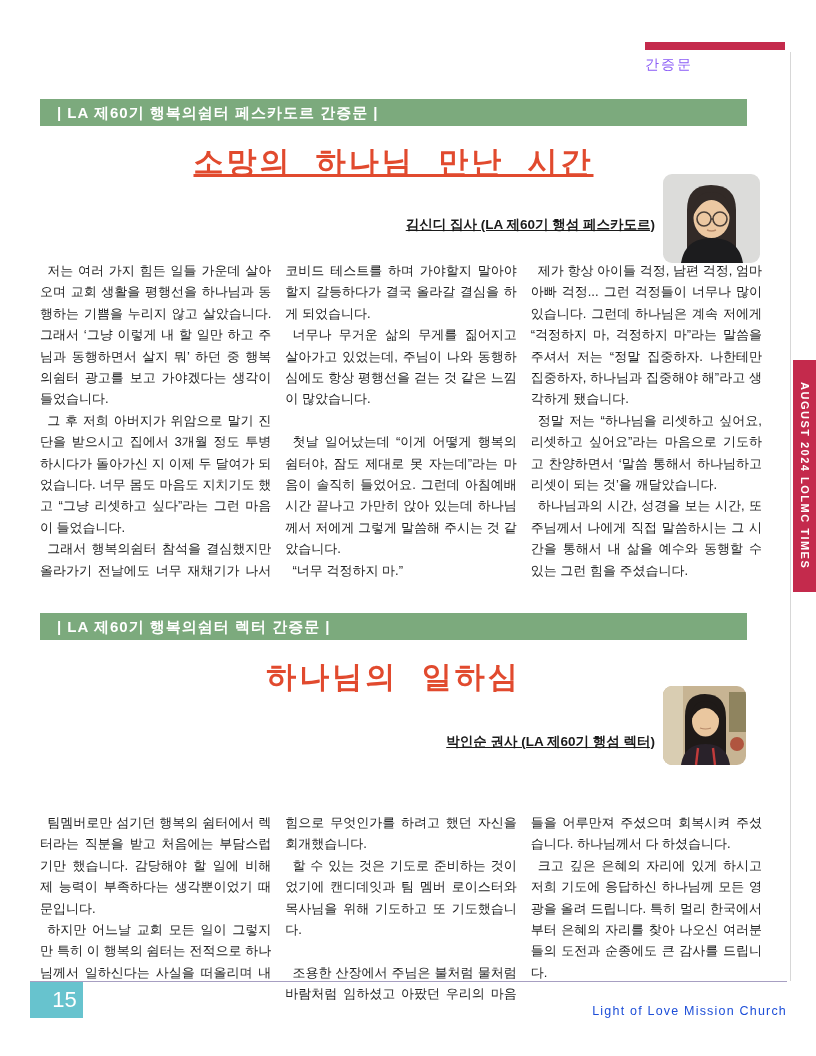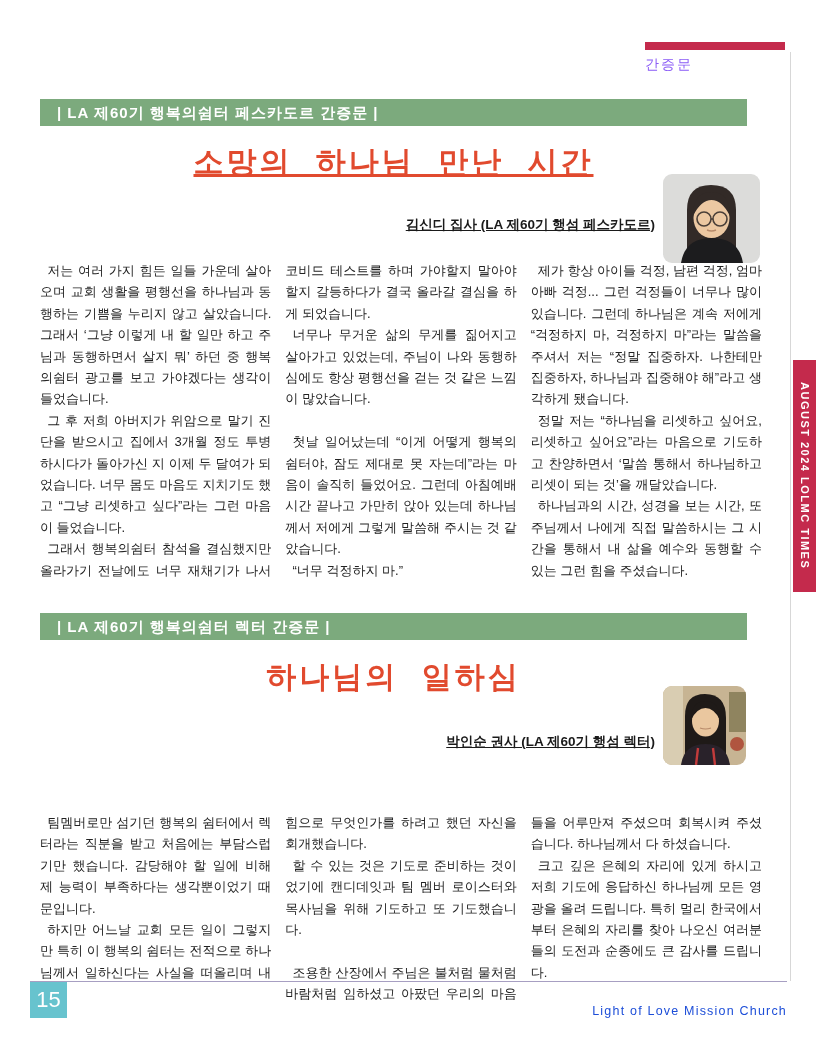--- a/index.html
+++ b/index.html
@@ -38,21 +38,21 @@
 
   .article-body{position:absolute;left:40px;width:722px;column-count:3;column-gap:14px;
                 font-size:13px;line-height:21.4px;text-align:justify;overflow:hidden;color:#222;}
   .body-1{top:260px;height:340px;}
   .body-2{top:772px;height:198px;margin-top:40px;}
   .article-body p{margin:0;text-indent:0.55em;}
   .article-body p.gap{height:21.4px;text-indent:0;}
 
   .footer-rule{position:absolute;left:30px;top:981px;width:757px;height:1px;background:#a79fc2;}
   .page-num{position:absolute;left:30px;top:982px;width:37px;height:36px;background:#67c3ce;
-            color:#ffffff;font-size:22px;display:flex;align-items:center;justify-content:center;}
+            color:#ffffff;font-size:22px;display:flex;align-items:center;justify-content:center;padding-left:16px;}
   .footer-ko{position:absolute;left:400px;top:986px;width:387px;text-align:right;
              color:#2f8f51;font-weight:bold;font-size:13.5px;letter-spacing:0.5px;}
   .footer-en{position:absolute;left:400px;top:1004px;width:387px;text-align:right;
              color:#1d4ed8;font-size:12.5px;letter-spacing:1.2px;}
 </style>
 </head>
 <body>
 
 <div class="page">
 

